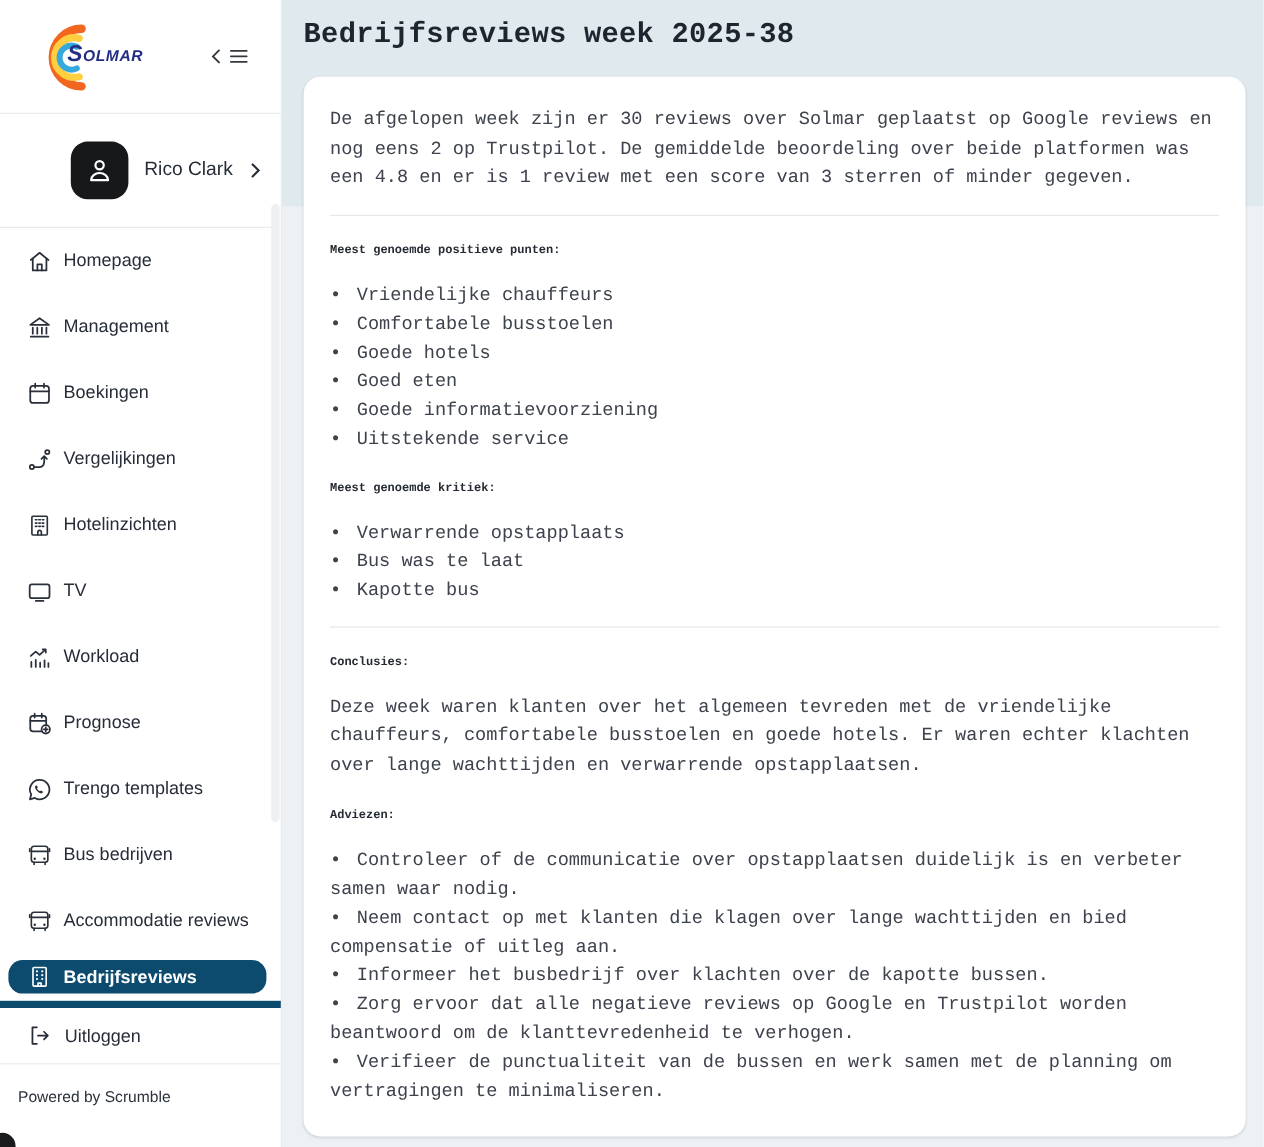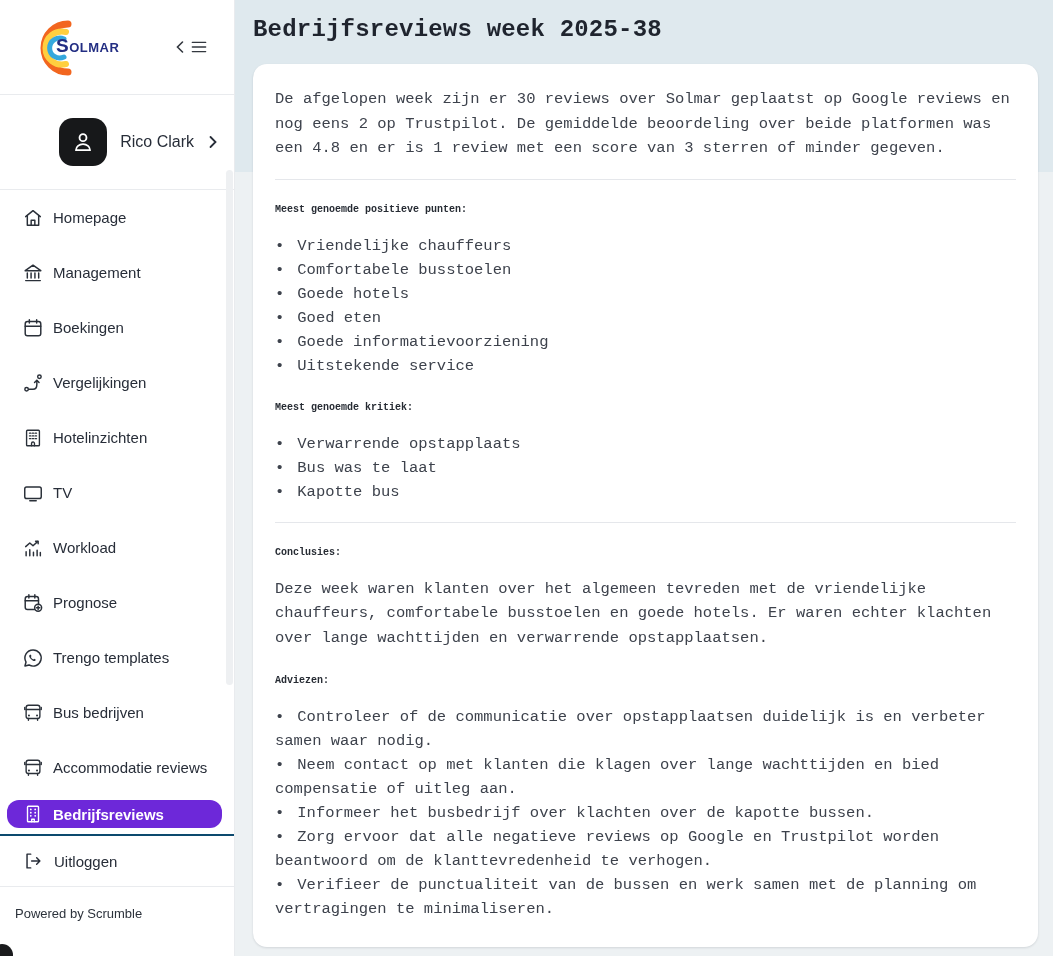--- a/index.html
+++ b/index.html
@@ -20,20 +20,21 @@
     background: #ffffff;
     border-right: 1px solid #e9ebee;
     display: flex; flex-direction: column;
     z-index: 3;
   }
   .logo-row {
     height: 95px;
     border-bottom: 1px solid #e9ebee;
     display: flex; align-items: center; justify-content: space-between;
     padding: 0 24px 0 30px;
+    font-style: italic;
   }
   .logo { display: flex; align-items: center; position: relative; width: 108px; height: 66px; }
   .logo svg { position: absolute; left: 0; top: 2px; }
   .logo-text {
     position: absolute; left: 26px; top: 21px;
     font-weight: 800; color: #232e83; font-size: 19px;
     letter-spacing: .5px; font-variant: small-caps;
   }
   .collapse-ctl { display: flex; align-items: center; gap: 2px; color: #33383f; cursor: pointer; }
 
@@ -59,26 +60,26 @@
     padding: 0 0 0 15px;
     border-radius: 12px;
     font-size: 15px; font-weight: 500; color: #272d38;
     cursor: pointer;
     text-align: center;
   }
   .nav li .nav-icon { width: 22px; height: 22px; display: flex; align-items: center; justify-content: center; color: #2a3039; }
   .nav li .nav-label { margin-left: 9px; white-space: nowrap; }
   .nav li.active {
     height: 28px; margin: 5px 12px 6px 7px;
-    background: #6d28d9; color: #ffffff; font-weight: 600;
+    background: #0c4a6e; color: #ffffff; font-weight: 600;
   }
   .nav li.active .nav-icon { color: #ffffff; }
 
   .logout-row {
-    border-top: 2px solid #0c4a6e;
+    border-top: 6px solid #0c4a6e;
     border-bottom: 1px solid #e9ebee;
     height: 53px;
     display: flex; align-items: center;
     padding: 0 22px;
     font-size: 15px; font-weight: 500; color: #272d38;
     cursor: pointer;
   }
   .logout-row .nav-label { margin-left: 10px; }
   .sidebar-footer {
     height: 52px; display: flex; align-items: center;

